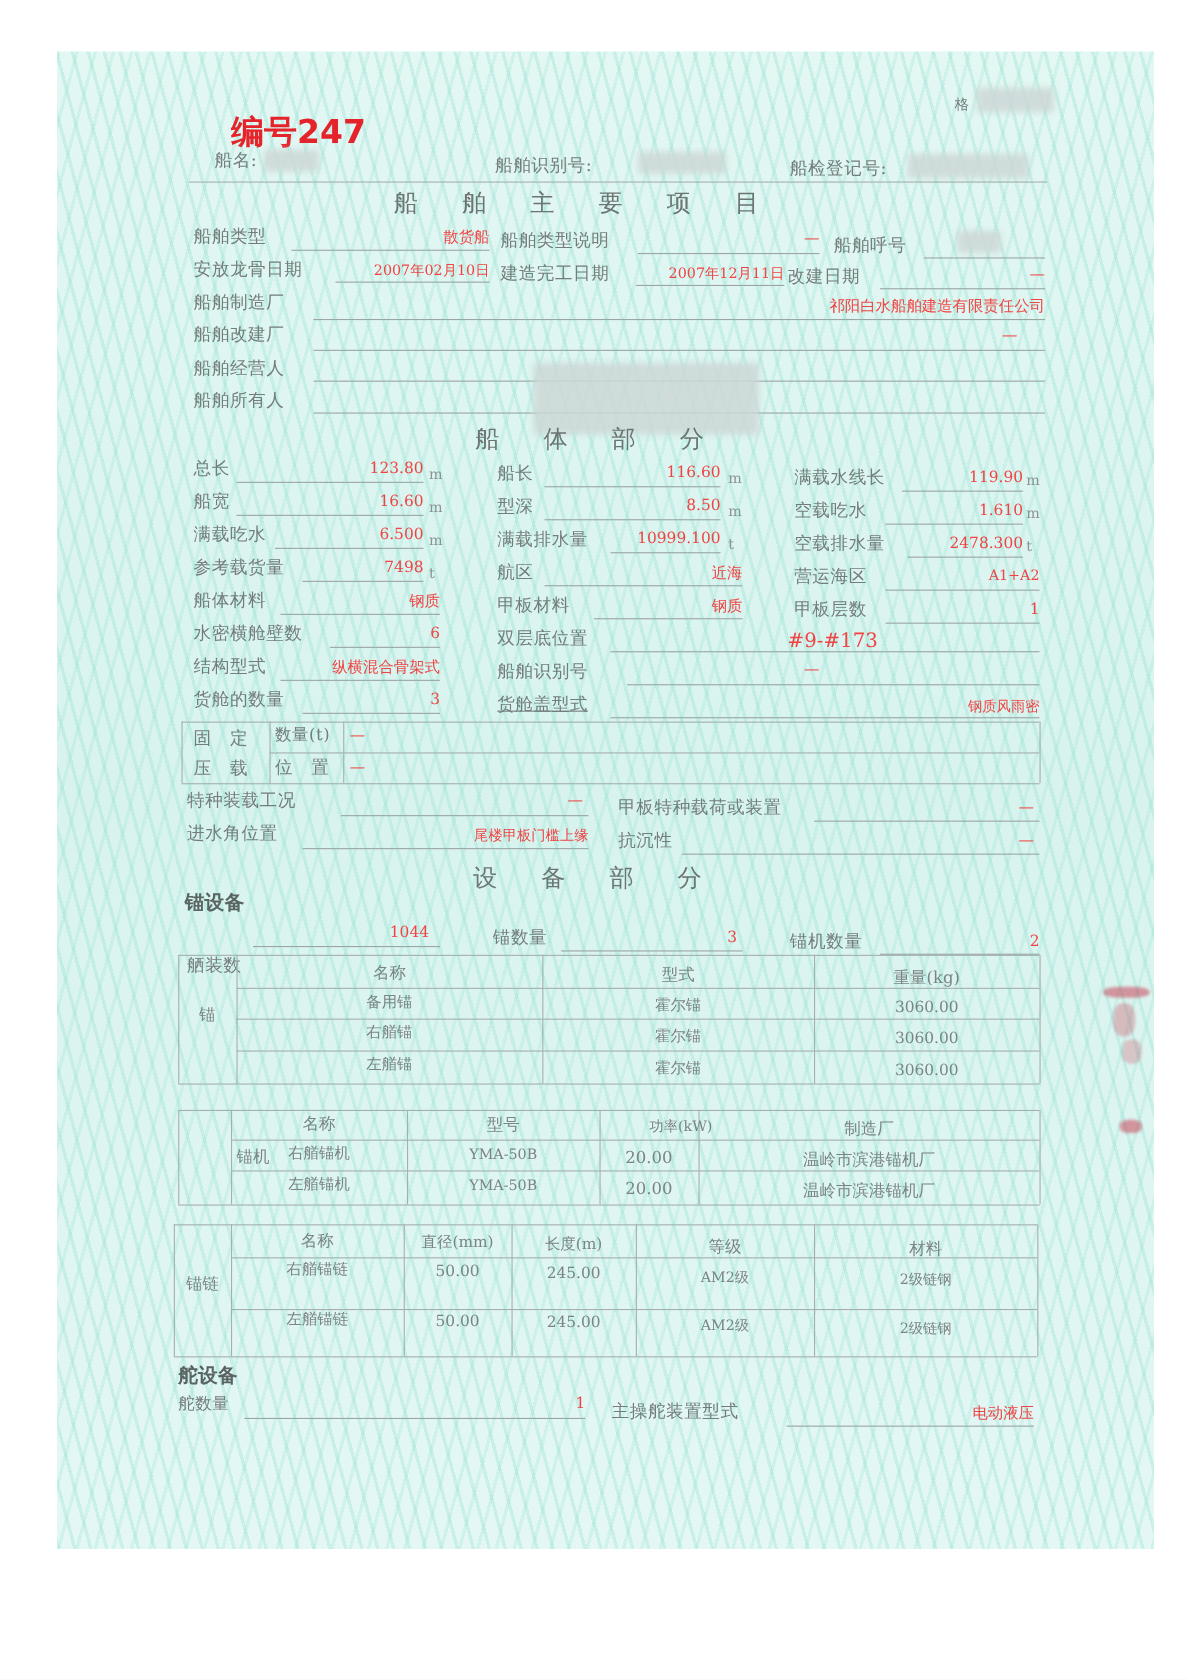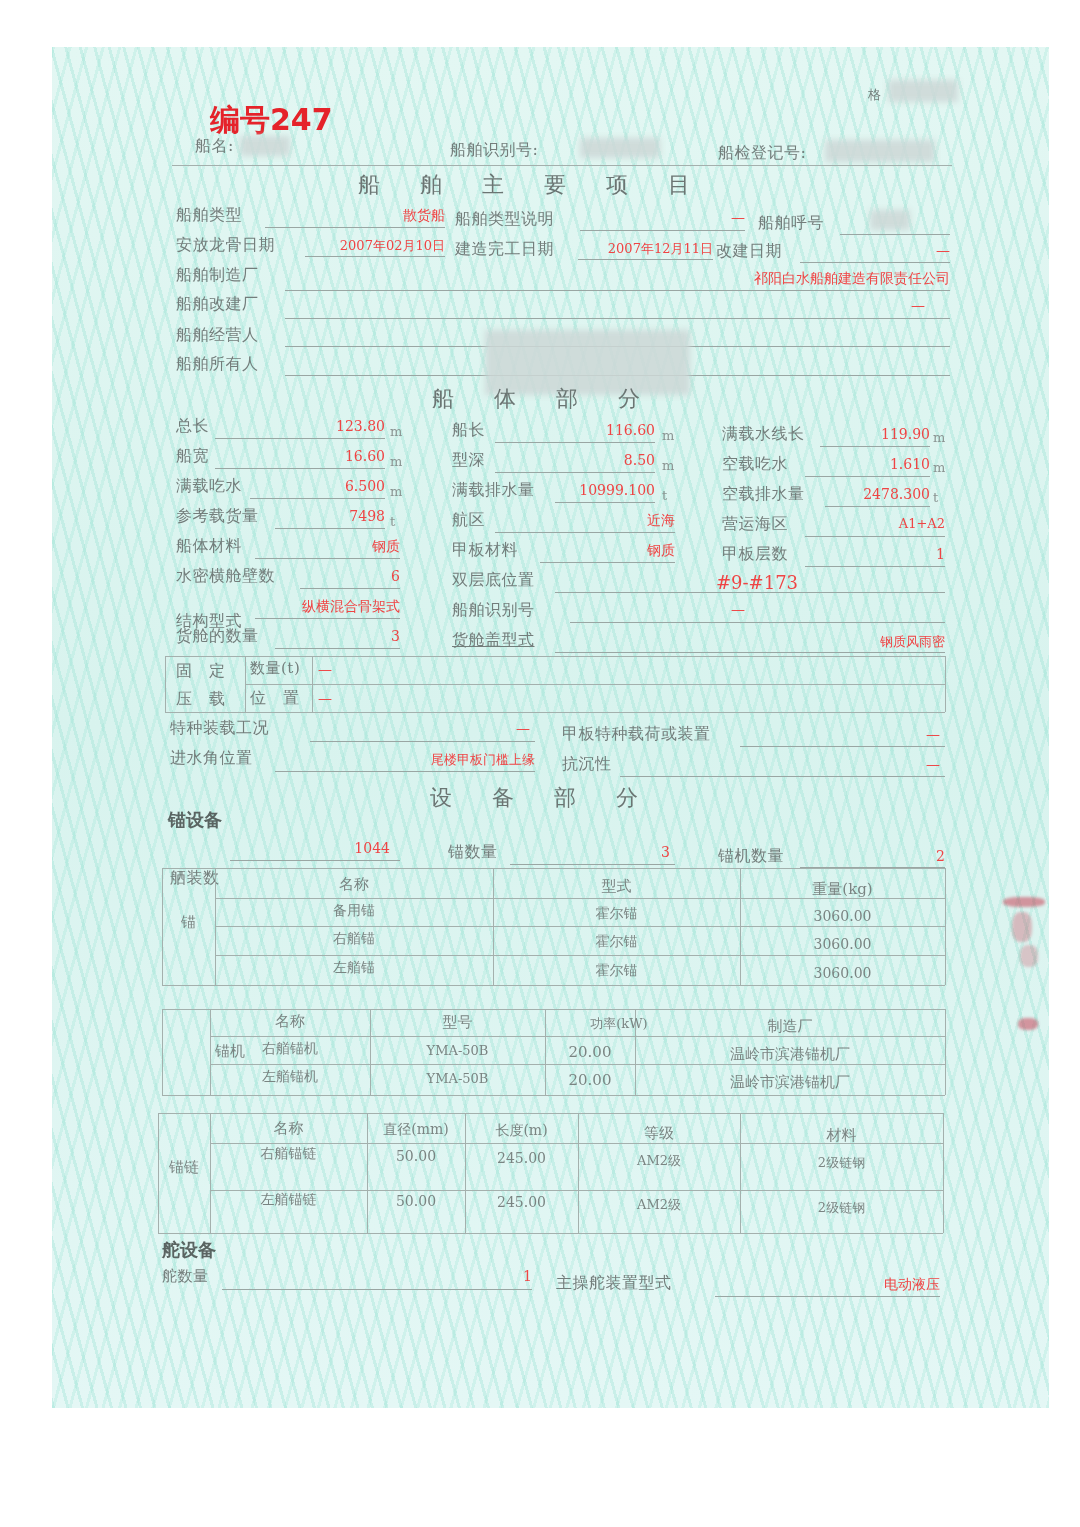--- a/index.html
+++ b/index.html
@@ -150,21 +150,21 @@
   <div class="uline" style="left:805px;top:566px;width:140px;"></div>
 </div>
 
 <div class="abs lbl" style="left:176px;top:566px;">水密横舱壁数</div>
 <div class="abs val" style="left:300px;top:568px;width:100px;">6</div>
 <div class="uline" style="left:300px;top:588px;width:100px;"></div>
 <div class="abs lbl" style="left:452px;top:570px;">双层底位置</div>
 <div class="abs val" style="left:716px;top:572px;font-size:18px;">#9-#173</div>
 <div class="uline" style="left:555px;top:592px;width:390px;"></div>
 
-<div class="abs lbl" style="left:176px;top:596px;margin-top:15px;">结构型式</div>
+<div class="abs lbl" style="left:176px;top:596px;">结构型式</div>
 <div class="abs val" style="left:255px;top:598px;width:145px;">纵横混合骨架式</div>
 <div class="uline" style="left:255px;top:618px;width:145px;"></div>
 <div class="abs lbl" style="left:452px;top:600px;">船舶识别号</div>
 <div class="abs val" style="left:570px;top:601px;width:175px;">—</div>
 <div class="uline" style="left:570px;top:622px;width:375px;"></div>
 
 <div class="abs lbl" style="left:176px;top:626px;">货舱的数量</div>
 <div class="abs val" style="left:275px;top:628px;width:125px;">3</div>
 <div class="uline" style="left:275px;top:648px;width:125px;"></div>
 <div class="abs lbl" style="left:452px;top:630px;text-decoration:underline;">货舱盖型式</div>

